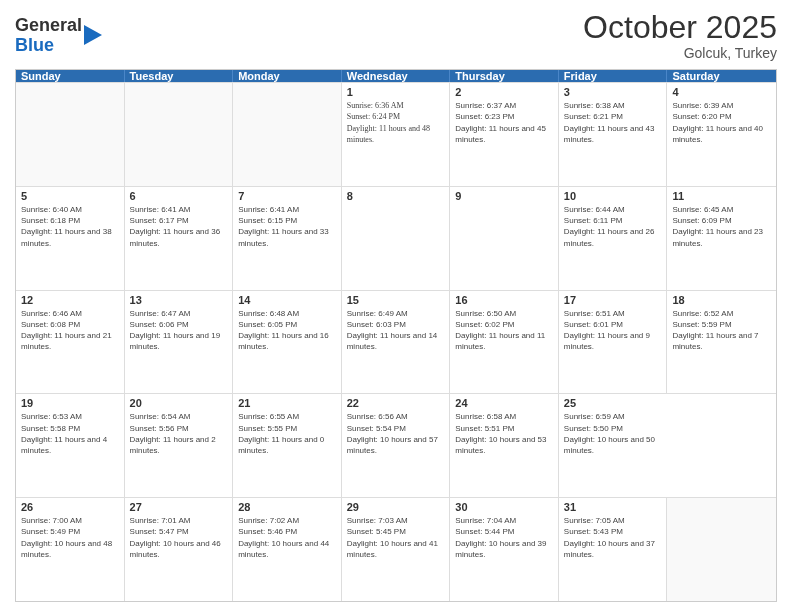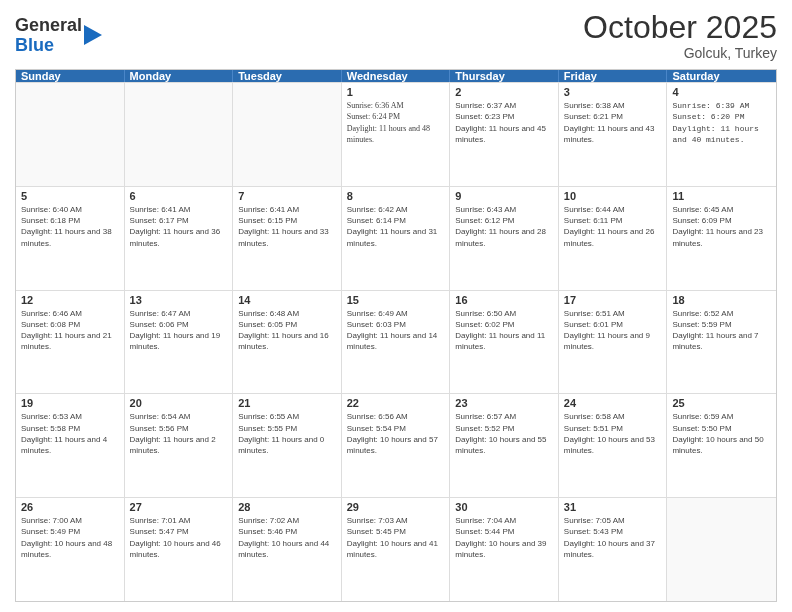--- a/index.html
+++ b/index.html
@@ -125,22 +125,22 @@
     </div>
     <div class="title-area">
       <div class="month-title">October 2025</div>
       <div class="location">Golcuk, Turkey</div>
     </div>
   </div>
 
   <div class="calendar">
     <div class="cal-header">
     <div class="cal-header-cell">Sunday</div>
+        <div class="cal-header-cell">Tuesday</div>
         <div class="cal-header-cell">Monday</div>
-        <div class="cal-header-cell">Tuesday</div>
         <div class="cal-header-cell">Wednesday</div>
         <div class="cal-header-cell">Thursday</div>
         <div class="cal-header-cell">Friday</div>
         <div class="cal-header-cell">Saturday</div>
       </div>
     <div class="cal-body">
     <div class="cal-row">
           <div class="cal-cell empty"></div>
           <div class="cal-cell empty"></div>
           <div class="cal-cell empty"></div>
@@ -157,21 +157,21 @@
 Daylight: 11 hours and 45 minutes.</div>
           </div>
           <div class="cal-cell">
             <span class="day-num">3</span>
             <div class="cell-text" style="white-space: pre-line;">Sunrise: 6:38 AM
 Sunset: 6:21 PM
 Daylight: 11 hours and 43 minutes.</div>
           </div>
           <div class="cal-cell">
             <span class="day-num">4</span>
-            <div class="cell-text" style="white-space: pre-line; font-family: Liberation Mono, monospace;">Sunrise: 6:39 AM
+            <div class="cell-text" style="white-space: pre-line;">Sunrise: 6:39 AM
 Sunset: 6:20 PM
 Daylight: 11 hours and 40 minutes.</div>
           </div>
         </div>
         <div class="cal-row">
           <div class="cal-cell">
             <span class="day-num">5</span>
             <div class="cell-text" style="white-space: pre-line;">Sunrise: 6:40 AM
 Sunset: 6:18 PM
 Daylight: 11 hours and 38 minutes.</div>
@@ -183,29 +183,23 @@
 Daylight: 11 hours and 36 minutes.</div>
           </div>
           <div class="cal-cell">
             <span class="day-num">7</span>
             <div class="cell-text" style="white-space: pre-line;">Sunrise: 6:41 AM
 Sunset: 6:15 PM
 Daylight: 11 hours and 33 minutes.</div>
           </div>
           <div class="cal-cell">
             <span class="day-num">8</span>
-            <div class="cell-text" style="white-space: pre-line;">Sunrise: 6:42 AM
-Sunset: 6:14 PM
-Daylight: 11 hours and 31 minutes.</div>
           </div>
           <div class="cal-cell">
             <span class="day-num">9</span>
-            <div class="cell-text" style="white-space: pre-line;">Sunrise: 6:43 AM
-Sunset: 6:12 PM
-Daylight: 11 hours and 28 minutes.</div>
           </div>
           <div class="cal-cell">
             <span class="day-num">10</span>
             <div class="cell-text" style="white-space: pre-line;">Sunrise: 6:44 AM
 Sunset: 6:11 PM
 Daylight: 11 hours and 26 minutes.</div>
           </div>
           <div class="cal-cell">
             <span class="day-num">11</span>
             <div class="cell-text" style="white-space: pre-line;">Sunrise: 6:45 AM
@@ -274,26 +268,20 @@
             <span class="day-num">21</span>
             <div class="cell-text" style="white-space: pre-line;">Sunrise: 6:55 AM
 Sunset: 5:55 PM
 Daylight: 11 hours and 0 minutes.</div>
           </div>
           <div class="cal-cell">
             <span class="day-num">22</span>
             <div class="cell-text" style="white-space: pre-line;">Sunrise: 6:56 AM
 Sunset: 5:54 PM
 Daylight: 10 hours and 57 minutes.</div>
-          </div>
-          <div class="cal-cell">
-            <span class="day-num">23</span>
-            <div class="cell-text" style="white-space: pre-line;">Sunrise: 6:57 AM
-Sunset: 5:52 PM
-Daylight: 10 hours and 55 minutes.</div>
           </div>
           <div class="cal-cell">
             <span class="day-num">24</span>
             <div class="cell-text" style="white-space: pre-line;">Sunrise: 6:58 AM
 Sunset: 5:51 PM
 Daylight: 10 hours and 53 minutes.</div>
           </div>
           <div class="cal-cell">
             <span class="day-num">25</span>
             <div class="cell-text" style="white-space: pre-line;">Sunrise: 6:59 AM

